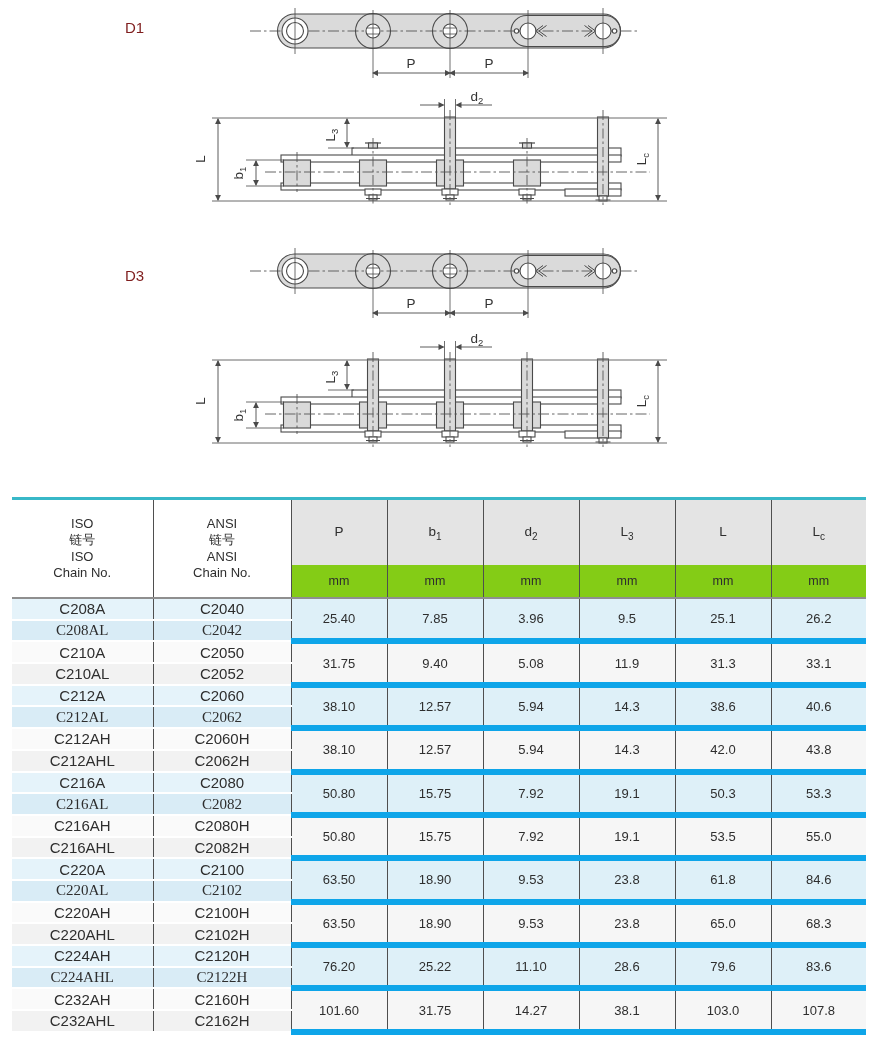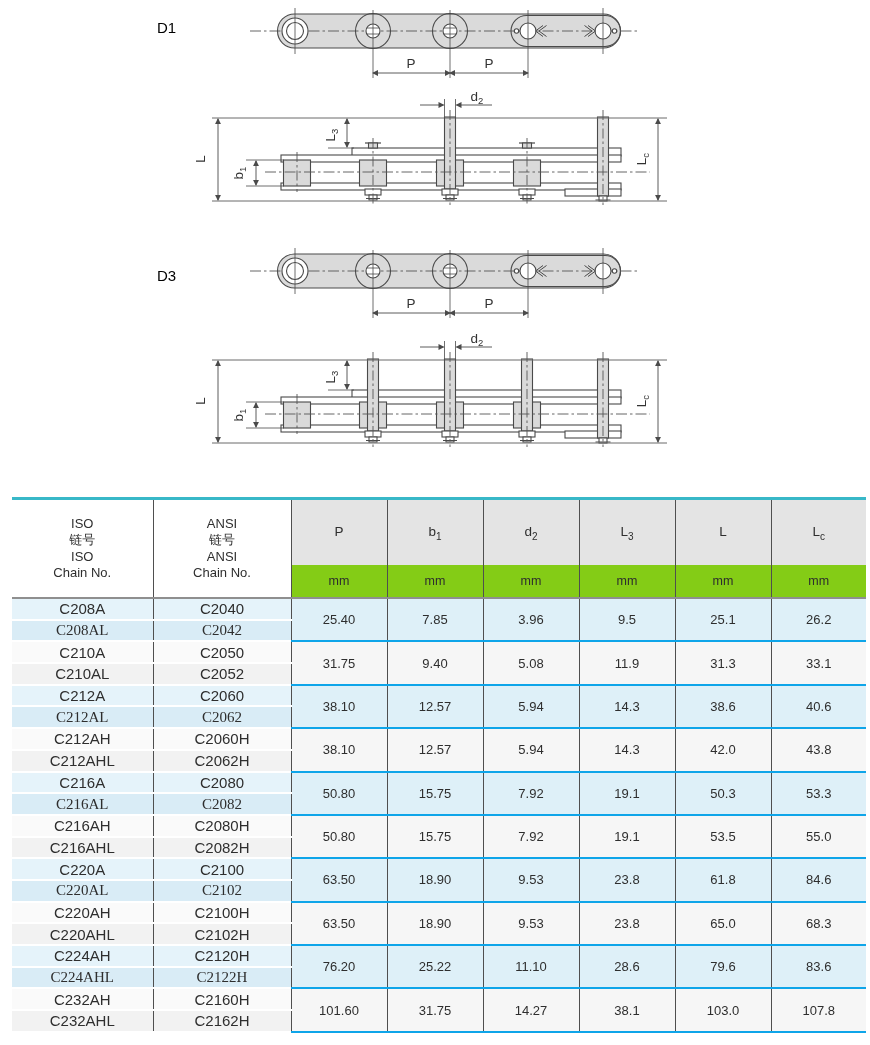--- a/index.html
+++ b/index.html
@@ -4,36 +4,36 @@
 <style>
   :root{
     --teal:#38b8c8; --blueA:#e5f3fa; --blueB:#d9ecf6; --blueM:#def0f8;
     --grayA:#fafafa; --grayB:#f2f2f2; --grayM:#f6f6f6;
     --hgray:#e4e4e4; --grid:#4f4f4f; --hrule:#8f8f8f; --brule:#b5b5b5; --text:#2e2e2e;
   }
   html,body{margin:0;padding:0;}
   body{width:870px;height:1045px;position:relative;background:#fff;
        font-family:"Liberation Sans",sans-serif;color:var(--text);overflow:hidden;}
   .diagram-area{position:absolute;left:0;top:0;width:870px;height:487px;}
-  .diagram-label{position:absolute;font-size:15px;color:#000000;margin-left:32px;}
+  .diagram-label{position:absolute;font-size:15px;color:#7f1d1d;}
   #d1-label{left:125px;top:19px;}
   #d3-label{left:125px;top:267px;}
   .table-wrap{position:absolute;left:12px;top:497px;width:854px;}
   .accent-bar{height:3px;background:var(--teal);}
   table{border-collapse:collapse;width:100%;table-layout:fixed;}
   td{border-left:1px solid var(--grid);border-right:1px solid var(--grid);
      text-align:center;vertical-align:middle;padding:0;}
   td.edge-l{border-left:none;} td.edge-r{border-right:none;}
   thead td.hname{background:#fff;font-size:13px;line-height:16.5px;border-bottom:2px solid var(--hrule);}
   thead td.hcol{background:var(--hgray);height:65px;font-size:13.5px;border-bottom:none;}
   thead td.hcol sub{font-size:10px;}
   thead td.hmm{background:#84cc16;height:32px;font-size:12.5px;border-bottom:2px solid var(--hrule);border-top:none;}
   tbody tr{height:21.7px;}
   tbody td.name{font-size:15px;border-bottom:2px solid #fff;}
-  tbody td.num{font-size:13px;border-bottom:2px solid #0ea5e9;}
+  tbody td.num{font-size:13px;border-bottom:6px solid #0ea5e9;}
   .b-a{background:var(--blueA);} .b-b{background:var(--blueB);font-family:Liberation Serif, serif;} .b-m{background:var(--blueM);}
   .g-a{background:var(--grayA);text-align:center;} .g-b{background:var(--grayB);} .g-m{background:var(--grayM);}
   td.last{border-bottom:2px solid var(--brule);}
 </style>
 </head>
 <body>
 
 <div class="diagram-area">
   <svg id="diagrams-svg" width="870" height="487" viewBox="0 0 870 487">
       <defs>

